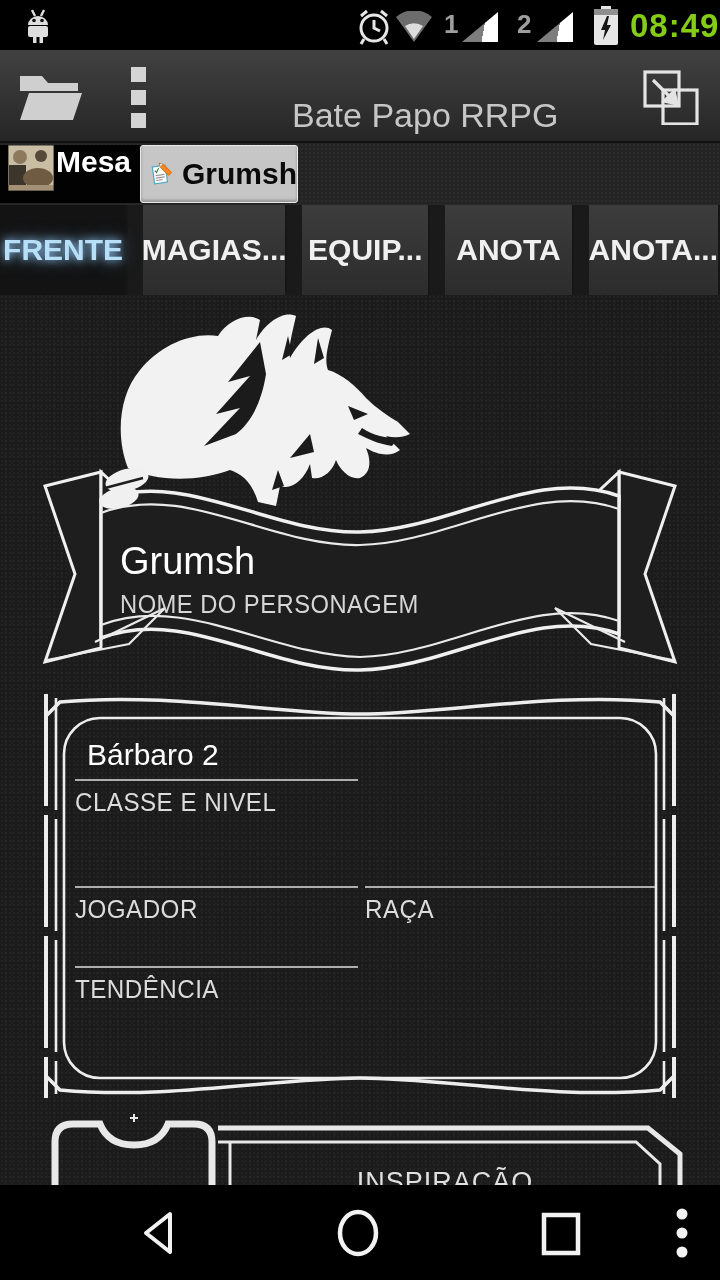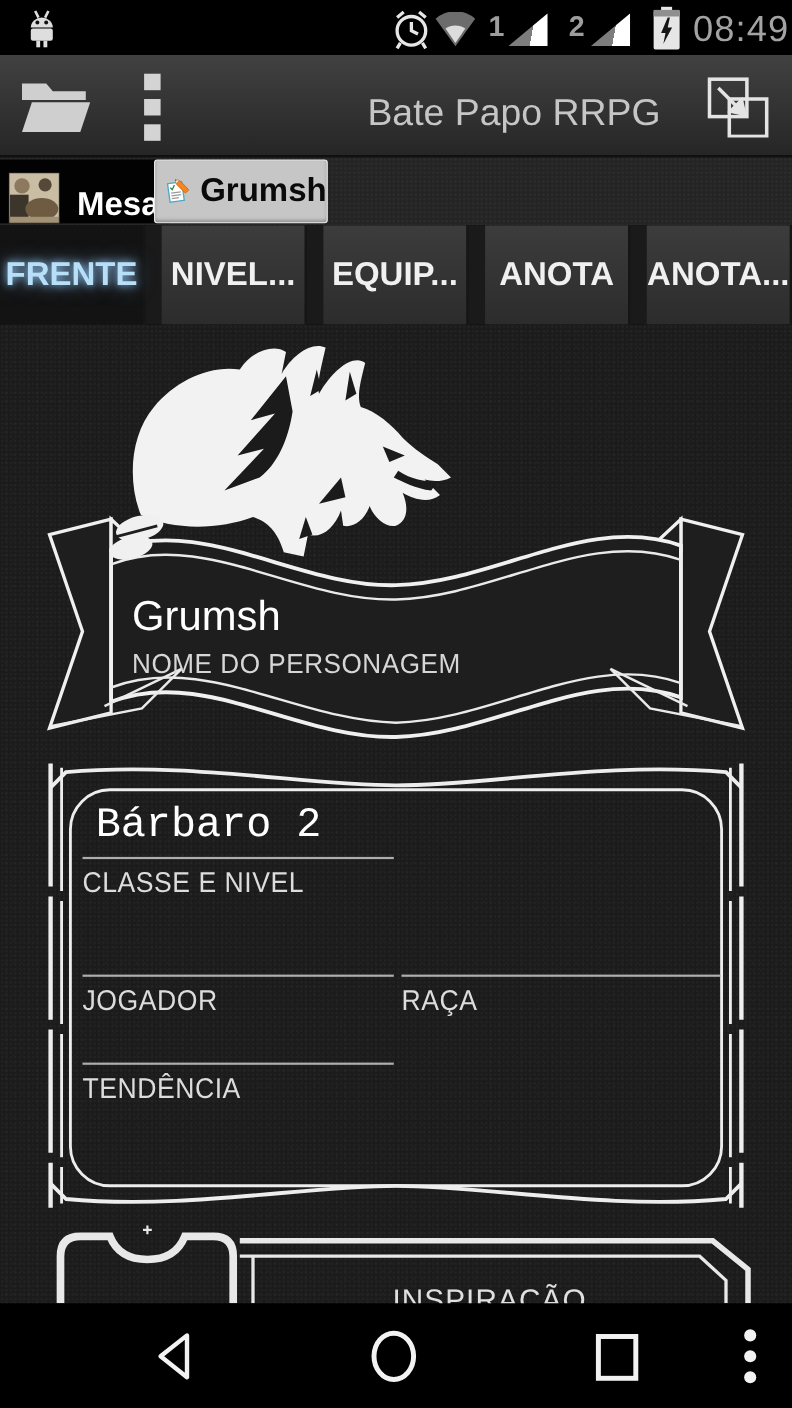--- a/index.html
+++ b/index.html
@@ -3,40 +3,40 @@
 <meta charset="utf-8">
 <style>
   html,body{margin:0;padding:0;background:#000;}
   *{box-sizing:border-box;font-family:"Liberation Sans",sans-serif;}
   .stage{position:relative;width:720px;height:1280px;background:#000;overflow:hidden;}
 
   
   .status-bar{position:absolute;left:0;top:0;width:720px;height:50px;background:#000;}
   .status-bar .abs{position:absolute;}
   .sb-num{font-size:26px;font-weight:bold;color:#9e9e9e;}
-  .sb-time{font-size:33px;color:#a3a3a3;letter-spacing:1px;}
+  .sb-time{font-size:33px;color:#84cc16;letter-spacing:1px;font-weight:bold;}
   .sig-tri{width:36px;height:30px;clip-path:polygon(100% 0,100% 100%,0 100%);
            background:linear-gradient(100deg,#7d7d7d 60%,#ffffff 60%);}
 
   
   .toolbar{position:absolute;left:0;top:50px;width:720px;height:93px;
            background:linear-gradient(#414141,#262626);border-bottom:2px solid #111;}
   .toolbar .abs{position:absolute;}
-  .tb-title{position:absolute;left:292px;top:0;height:106px;display:flex;align-items:center;
-            font-size:34px;color:#c6c6c6;margin-left:42px;}
+  .tb-title{position:absolute;left:292px;top:12px;height:106px;display:flex;align-items:center;
+            font-size:34px;color:#c6c6c6;}
   .ovf{display:flex;flex-direction:column;gap:8px;}
   .ovf span{width:15px;height:15px;background:#d4d4d4;display:block;}
 
   
   .tabrow1{position:absolute;left:0;top:143px;width:720px;height:62px;
     background:
       radial-gradient(rgba(255,255,255,.035) 1px,transparent 1.4px) 0 0/4px 4px,
       #242424;}
   .tab-mesa{position:absolute;left:0;top:2px;width:154px;height:58px;background:#020202;
-            display:flex;align-items:flex-end;gap:16px;padding-left:8px;}
+            display:flex;align-items:flex-start;gap:2px;padding-left:8px;}
   .tab-mesa .lbl{color:#fff;font-size:30px;font-weight:bold;}
   .tab-grumsh{position:absolute;left:140px;top:2px;width:158px;height:58px;background:#c6c6c6;
               border:1px solid #e9e9e9;border-radius:3px;display:flex;align-items:center;gap:10px;
               padding-left:10px;box-shadow:inset 0 -2px 3px rgba(0,0,0,.25);}
   .tab-grumsh .lbl{color:#0a0a0a;font-size:30px;font-weight:bold;}
 
   
   .tabrow2{position:absolute;left:0;top:205px;width:720px;height:90px;background:#1a1a1a;display:flex;gap:15px;}
   .stab{width:144px;height:90px;display:flex;align-items:center;justify-content:center;
         background:linear-gradient(#3c3c3c,#2c2c2c);border-right:2px solid #161616;
@@ -50,21 +50,21 @@
       radial-gradient(rgba(255,255,255,.03) 1px,transparent 1.4px) 0 0/4px 4px,
       radial-gradient(rgba(255,255,255,.022) 1px,transparent 1.5px) 2px 3px/7px 7px,
       #1b1b1b;}
   .content .abs{position:absolute;}
   .char-name{left:120px;top:245px;font-size:38px;color:#fff;}
   .char-name-label{left:120px;top:295px;font-size:25px;color:#d6d6d6;letter-spacing:.5px;
                    transform:scaleX(.95);transform-origin:left;}
 
   .cell{position:absolute;width:283px;}
   .cell .value{height:46px;display:flex;align-items:flex-end;padding:0 0 7px 12px;
-               font-size:38px;color:#fff;font-family:Liberation Mono, monospace;}
+               font-size:30px;color:#fff;}
   .cell .rule{border-top:2px solid #aeaeae;height:0;}
   .cell .label{margin-top:6px;font-size:26px;color:#dcdcdc;letter-spacing:.5px;
                transform:scaleX(.93);transform-origin:left;}
 
   .insp-label{left:255px;top:872px;width:380px;text-align:center;font-size:27px;
               color:#e0e0e0;letter-spacing:1px;}
 
   
   .navbar{position:absolute;left:0;top:1185px;width:720px;height:95px;background:#000;}
   .navbar .abs{position:absolute;}
@@ -172,21 +172,21 @@
       </svg>
       <span class="lbl">Grumsh</span>
     </div>
   </div>
 
   <div class="tabrow2">
     <div class="stab sel">
       <span>FRENTE</span>
     </div>
     <div class="stab">
-      <span>NIVEL...</span>
+      <span>MAGIAS...</span>
     </div>
     <div class="stab">
       <span>EQUIP...</span>
     </div>
     <div class="stab">
       <span>ANOTA</span>
     </div>
     <div class="stab">
       <span>ANOTA...</span>
     </div>

